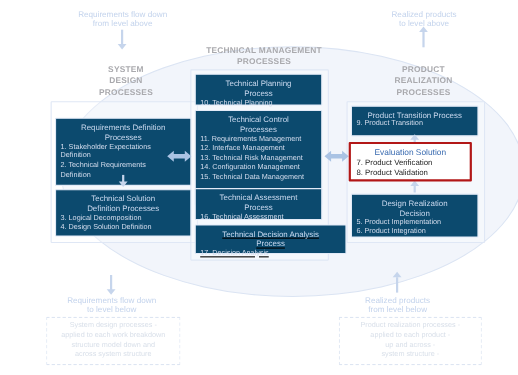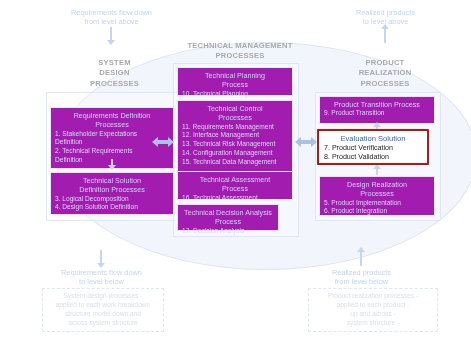--- a/index.html
+++ b/index.html
@@ -47,21 +47,21 @@
   .colwrap{
     position:absolute;
     border:1px solid #dfe7f5;
     background:rgba(255,255,255,0.28);
     border-radius:1px;
     z-index:3;
   }
   .pbox{
     position:absolute;
     border:1px solid #e2eaf7;
-    background:#a21caf;
+    background:#0c4a6e;
     border-radius:1px;
     box-sizing:border-box;
     padding:3px 4px 4px 4px;
     z-index:4;
   }
   .pbox .ptitle{
     display:block;
     text-align:center;
     color:#c9d8ee;
     font-size:7.2px;
@@ -191,21 +191,21 @@
     <span class="pitem">14. Configuration Management</span>
     <span class="pitem">15. Technical Data Management</span>
   </div>
 
   <div class="pbox" style="left:177px;top:171px;width:116px;height:29px;">
     <span class="ptitle">Technical Assessment
 Process</span>
     <span class="pitem">16. Technical Assessment</span>
   </div>
 
-  <div class="pbox" style="left:177px;top:204px;width:102px;height:27px;">
+  <div class="pbox" style="left:177px;top:204px;width:138px;height:27px;text-decoration:underline;">
     <span class="ptitle">Technical Decision Analysis
 Process</span>
     <span class="pitem">17. Decision Analysis</span>
   </div>
 
   <div class="colwrap" style="left:315px;top:92px;width:124px;height:127px;"></div>
 
   <div class="pbox" style="left:319px;top:96px;width:116px;height:28px;">
     <span class="ptitle">Product Transition Process</span>
     <span class="pitem">9. Product Transition</span>
@@ -218,21 +218,21 @@
     <span class="ptitle">Evaluation Solution</span>
     <span class="pitem">7. Product Verification</span>
     <span class="pitem">8. Product Validation</span>
   </div>
 
   <div class="vstem" style="left:376px;top:168px;height:7px;"></div>
   <div class="vhead-up" style="left:373px;top:164px;"></div>
 
   <div class="pbox" style="left:319px;top:176px;width:116px;height:40px;">
     <span class="ptitle">Design Realization
-Processes</span>
+Decision</span>
     <span class="pitem">5. Product Implementation</span>
     <span class="pitem">6. Product Integration</span>
   </div>
 
   <svg class="biarrow" style="left:151px;top:134px;" width="24" height="16" viewBox="0 0 24 16">
     <path d="M1 8 L7 3 L7 6 L17 6 L17 3 L23 8 L17 13 L17 10 L7 10 L7 13 Z" fill="#aac3e4"></path>
   </svg>
 
   <svg class="biarrow" style="left:294px;top:134px;" width="24" height="16" viewBox="0 0 24 16">
     <path d="M1 8 L7 3 L7 6 L17 6 L17 3 L23 8 L17 13 L17 10 L7 10 L7 13 Z" fill="#aac3e4"></path>

